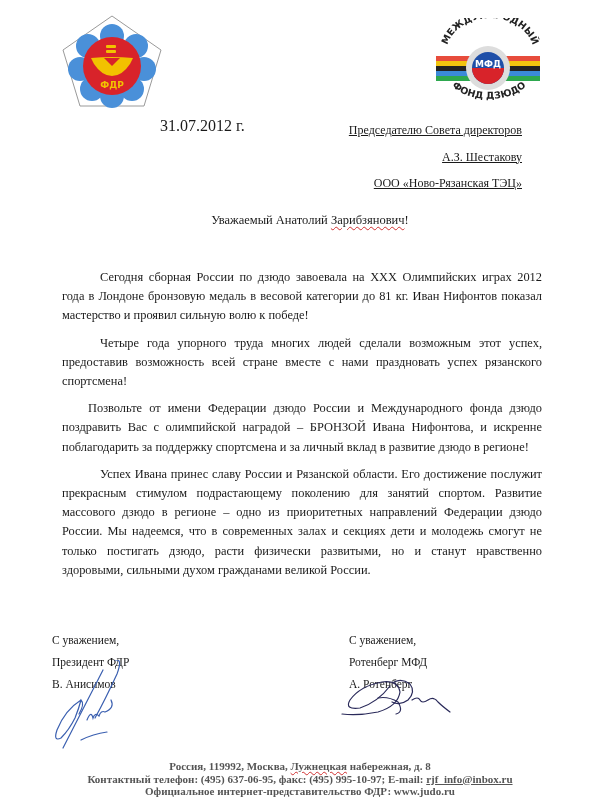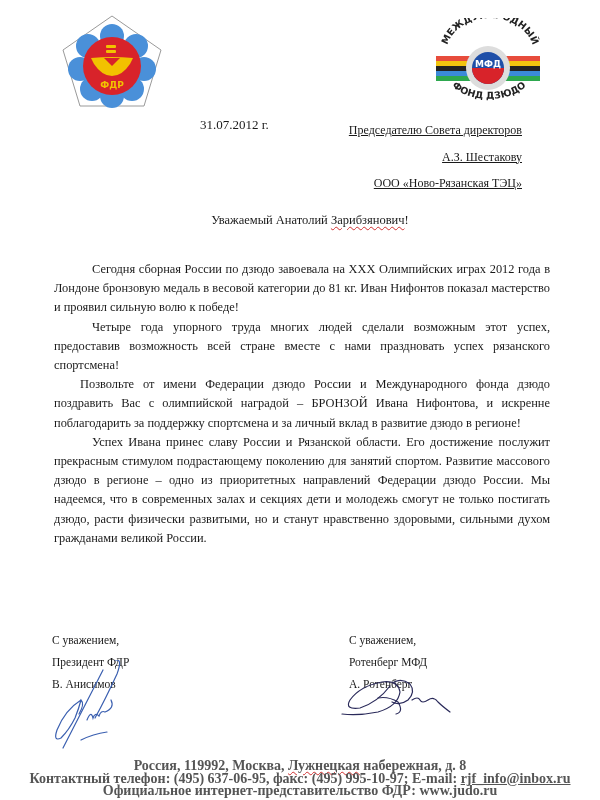--- a/index.html
+++ b/index.html
@@ -1,32 +1,32 @@
 <!DOCTYPE html>
 <html><head>
   <meta charset="utf-8">
   <style>
     html, body { margin: 0; padding: 0; background: #ffffff; }
     body { width: 600px; height: 800px; position: relative; overflow: hidden;
            font-family: "Liberation Serif", "DejaVu Serif", serif; color: #1a1a1a; }
     .abs { position: absolute; }
     .logo-left { left: 60px; top: 14px; width: 104px; height: 96px; text-align: right; }
     .logo-right { left: 428px; top: 18px; width: 120px; height: 86px; }
-    .date { left: 160px; top: 117px; font-size: 13px; margin-left: 40px; }
+    .date { left: 160px; top: 117px; font-size: 16px; }
     .addr { right: 78px; top: 117px; text-align: right; font-size: 12px; line-height: 26.5px; text-decoration: underline; }
     .greeting { left: 0; width: 100%; top: 213px; text-align: center; font-size: 12.5px; padding-left: 20px; box-sizing: border-box; }
     .spell { text-decoration: underline wavy #d03030; text-decoration-thickness: 1px; text-underline-offset: 2px; }
     .body { left: 54px; width: 496px; top: 260px; font-size: 12.4px; line-height: 19.2px; text-align: justify; }
-    .body p { margin: 0; text-indent: 38px; }
+    .body p { margin: 8px; text-indent: 38px; }
     .body p.i2 { text-indent: 26px; }
     .sig-left { left: 52px; top: 629px; font-size: 11.5px; line-height: 22px; }
     .sig-right { left: 349px; top: 629px; font-size: 11.5px; line-height: 22px; }
     .sig-img-left { left: 45px; top: 660px; width: 110px; height: 90px; }
     .sig-img-right { left: 338px; top: 672px; width: 130px; height: 55px; }
-    .footer { left: 0; width: 100%; top: 760px; text-align: center; font-size: 14px; line-height: 12.5px;
+    .footer { left: 0; width: 100%; top: 760px; text-align: center; font-size: 11px; line-height: 12.5px;
               font-weight: bold; color: #555; font-family: "Liberation Serif", "DejaVu Serif", serif; }
     .footer .u { text-decoration: underline; }
     .footer .sp { text-decoration: underline wavy #d03030; text-decoration-thickness: 1px; }
   </style>
 </head>
 <body>
 
 <div class="abs logo-left">
   <svg width="104" height="96" viewBox="0 0 104 96">
     <polygon points="52,2 101,36 84,92 20,92 3,36" fill="#fff" stroke="#9a9a9a" stroke-width="1"></polygon>

